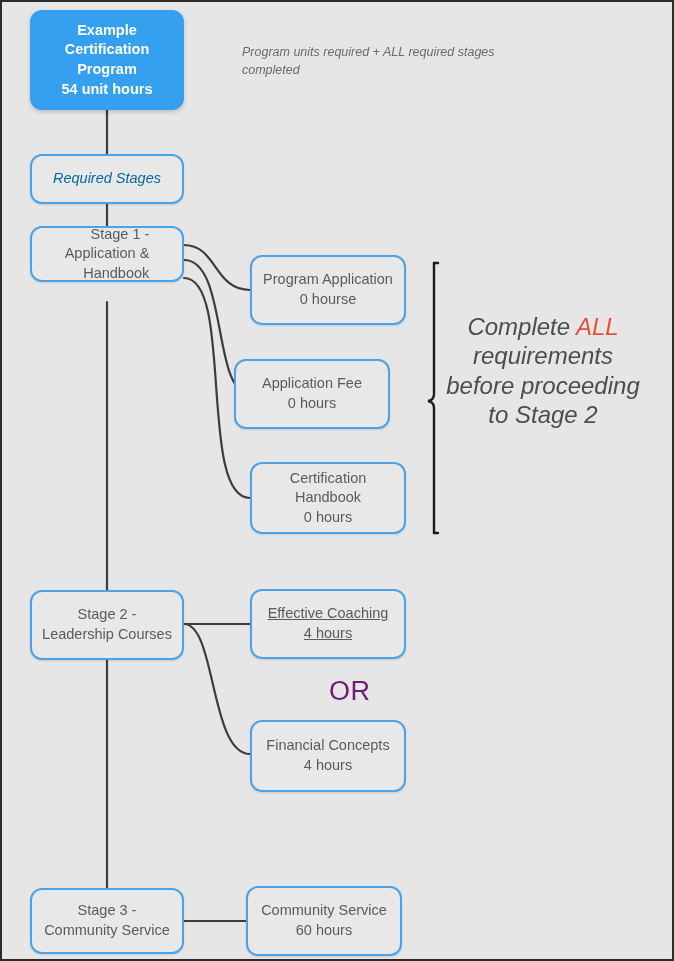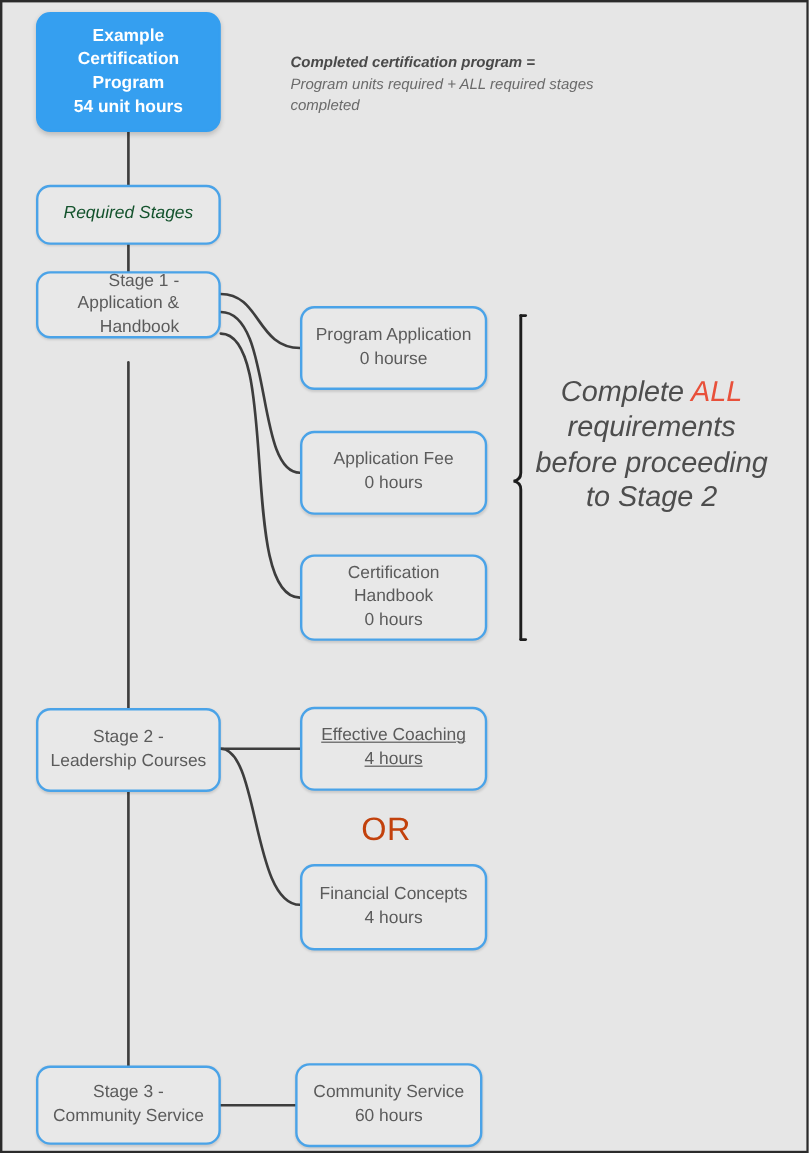--- a/index.html
+++ b/index.html
@@ -57,21 +57,21 @@
   .node.hero {
     background: #359ff0;
     border-color: #359ff0;
     color: #ffffff;
     font-size: 14.5px;
     font-weight: 600;
     box-shadow: 0 2px 4px rgba(0,0,0,0.18);
   }
 
   
-  .node.italic { font-style: italic; color: #14532d; }
+  .node.italic { font-style: italic; color: #0369a1; }
 
   
   .freetext {
     position: absolute;
     z-index: 3;
     color: #5c5c5c;
   }
 
   #legend-note {
     width: 300px;
@@ -93,22 +93,23 @@
     text-align: center;
     font-size: 24px;
     font-style: italic;
     line-height: 1.22;
     color: #4d4d4d;
   }
   #brace-note .em { color: #e8503a; }
 
   #or-label {
     font-size: 27px;
-    color: #c2410c;
+    color: #701a75;
     letter-spacing: 0.5px;
+    margin-left: 28px;
   }
 </style>
 </head>
 <body>
 
 <div id="canvas">
 
   <svg id="wires" viewBox="0 0 674 961" width="674" height="961" xmlns="http://www.w3.org/2000/svg">
     <g fill="none" stroke="#3d3d3d" stroke-width="2.2" stroke-linecap="round">
 
@@ -134,40 +135,39 @@
     </g>
   </svg>
 
   <div class="node hero" style="left:28px; top:8px; width:154px; height:100px;">
     <span class="txt">Example
 Certification Program
 54 unit hours</span>
   </div>
 
   <div class="freetext" id="legend-note" style="left:240px; top:41px;">
-    <span class="hdr">Completed certification program =</span>
     <span class="body">Program units required + ALL required stages completed</span>
   </div>
 
   <div class="node italic" style="left:28px; top:152px; width:154px; height:50px;">
     <span class="txt">Required Stages</span>
   </div>
 
   <div class="node" style="left:28px; top:224px; width:154px; height:56px;text-align:right;">
     <span class="txt">Stage 1 -
 Application &amp;
 Handbook</span>
   </div>
 
   <div class="node" style="left:248px; top:253px; width:156px; height:70px;">
     <span class="txt">Program Application
 0 hourse</span>
   </div>
 
-  <div class="node" style="left:248px; top:357px; width:156px; height:70px;">
+  <div class="node" style="left:232px; top:357px; width:156px; height:70px;">
     <span class="txt">Application Fee
 0 hours</span>
   </div>
 
   <div class="node" style="left:248px; top:460px; width:156px; height:72px;">
     <span class="txt">Certification Handbook
 0 hours</span>
   </div>
 
   <div class="freetext" id="brace-note" style="left:424px; top:310px;">

